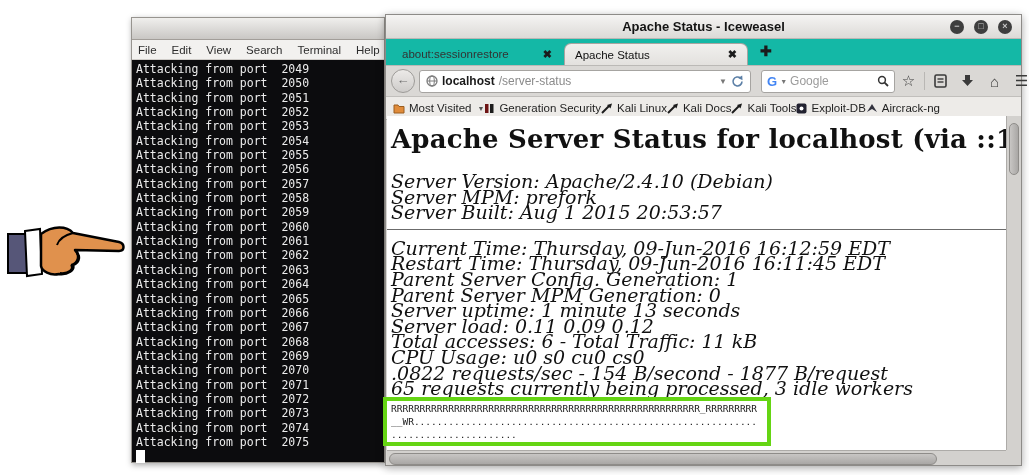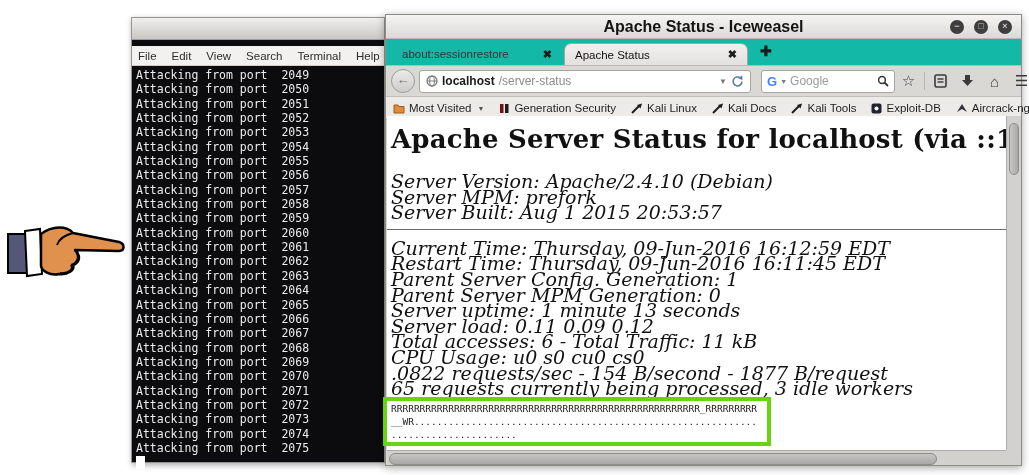--- a/index.html
+++ b/index.html
@@ -8,34 +8,34 @@
 
   
   .hand{position:absolute;left:6px;top:221px;width:122px;height:60px;z-index:3;}
 
   
   .terminal{position:absolute;left:131px;top:17px;width:254px;height:446px;z-index:1;
             background:#0c0c0e;border:1px solid #97948f;box-shadow:1px 2px 6px rgba(0,0,0,.35);
             box-sizing:border-box;}
   .term-titlebar{height:21px;background:linear-gradient(#f0efed,#c9c7c4);border-bottom:1px solid #a29e99;}
   .term-menubar{height:19px;background:#f2f1ef;display:flex;align-items:center;gap:15px;
-                padding:0 6px;font-size:11.5px;color:#2d2d2d;border-bottom:1px solid #cfccc8;margin-top:6px;}
+                padding:0 6px;font-size:11.5px;color:#2d2d2d;border-bottom:1px solid #cfccc8;}
   .term-menu-item{cursor:default;}
   .term-body{padding:2px 16px 0 4px;}
   .term-pre{margin:0;font:11.5px/14.35px "DejaVu Sans Mono",monospace;color:#ececec;white-space:pre;}
   .term-cursor{width:9px;height:13px;background:#fff;margin-top:1px;}
 
   
   .browser{position:absolute;left:385px;top:14px;width:637px;height:452px;z-index:2;
            background:#d8d6d3;border:1px solid #8d8b88;box-shadow:0 2px 8px rgba(0,0,0,.35);
            box-sizing:border-box;}
   .titlebar{height:23px;background:linear-gradient(#f5f4f3,#dcdad7);position:relative;
             display:flex;align-items:center;border-bottom:1px solid #bab8b5;}
   .title-text{position:absolute;left:0;right:0;text-align:center;font-weight:bold;
-              font-size:16px;color:#141414;}
+              font-size:13px;color:#141414;}
   .win-btns{margin-left:auto;display:flex;gap:10px;padding-right:9px;z-index:1;}
   .win-btn{width:14px;height:14px;border-radius:50%;background:#3e3e3e;color:#c9c9c9;
            font-size:9px;line-height:13px;text-align:center;font-weight:bold;}
 
   .tabbar{height:26px;background:#14b8a6;position:relative;border-bottom:1px solid #bbb9b6;}
   .tab{position:absolute;top:4px;height:22px;display:flex;align-items:center;
        font-size:11.5px;color:#333;padding:0 10px;box-sizing:border-box;}
   .tab-inactive{left:6px;width:170px;}
   .tab-active{left:178px;width:184px;background:linear-gradient(#f1f0ee,#e3e1de);
               border:1px solid #a7a5a1;border-bottom:none;border-radius:7px 7px 0 0;color:#111;}
@@ -58,21 +58,21 @@
                 display:flex;align-items:center;padding:0 5px;gap:3px;font-size:12px;
                 flex:none;margin-left:10px;}
   .g-logo{font-weight:bold;color:#4285f4;font-size:13px;}
   .g-arrow{color:#777;font-size:7px;}
   .search-ph{color:#9b9b9b;}
   .search-mag{margin-left:auto;}
   .nav-icon{font-size:15px;color:#3a3a3a;width:27px;text-align:center;flex:none;}
   .nav-sep{width:1px;height:18px;background:#b9b7b4;margin:0 2px;flex:none;}
 
   .bookmarkbar{height:22px;background:#edebE8;display:flex;align-items:center;
-               padding:0 7px;gap:15px;font-size:11.5px;color:#1f1f1f;border-bottom:1px solid #b2b0ad;}
+               padding:0 7px;font-size:11.5px;color:#1f1f1f;border-bottom:1px solid #b2b0ad;}
   .bm{display:flex;align-items:center;gap:4px;white-space:nowrap;}
   .bm-caret{font-size:7px;color:#555;margin-left:2px;}
 
   .content{position:absolute;left:1px;top:101px;right:15px;bottom:15px;background:#fff;
            overflow:hidden;color:#111;font-family:"DejaVu Serif",serif;}
   .page-h1{margin:8px 0 20px 4px;font-size:26px;font-weight:bold;white-space:nowrap;
            font-family:"DejaVu Serif",serif;letter-spacing:.2px;}
   .info{margin:0 16px 0 4px;font-size:19px;line-height:15.6px;white-space:pre-line;font-style:italic;}
   .page-hr{border:none;border-top:1px solid #6b6b6b;margin:8px 0 11px 0;}
   .sb{margin:5px 0 0 4px;font:9.5px/13px "DejaVu Sans Mono",monospace;white-space:pre;color:#222;}

